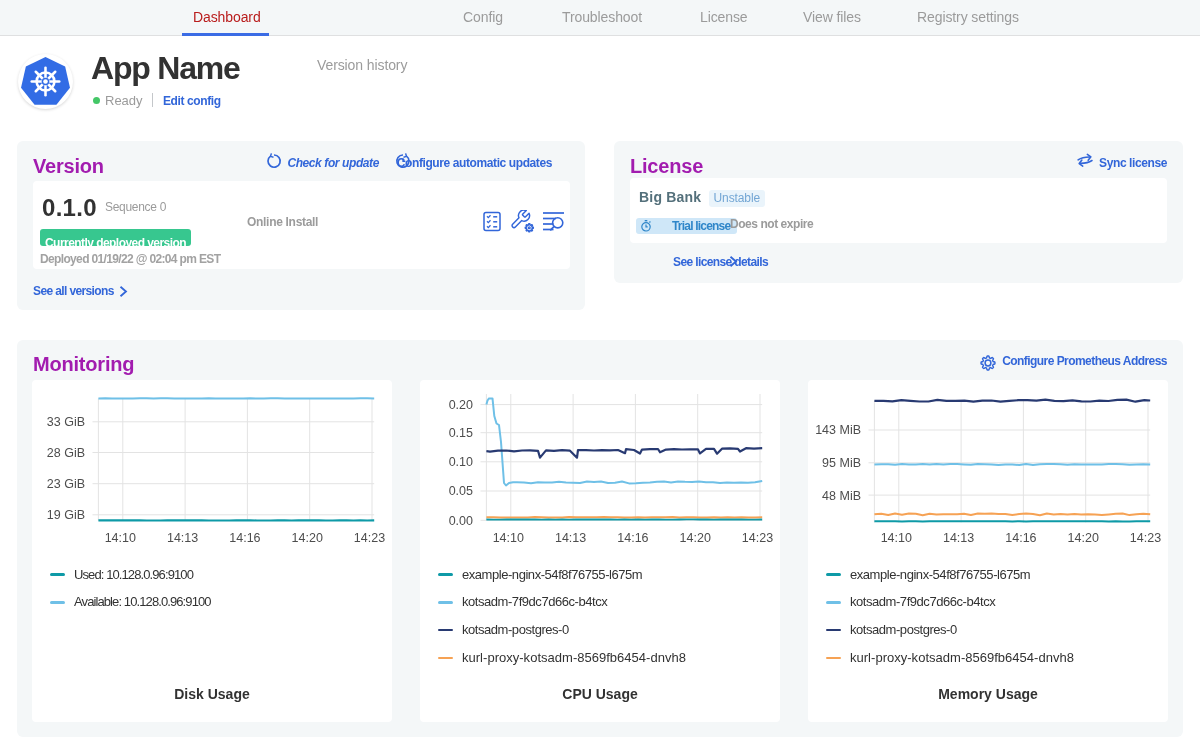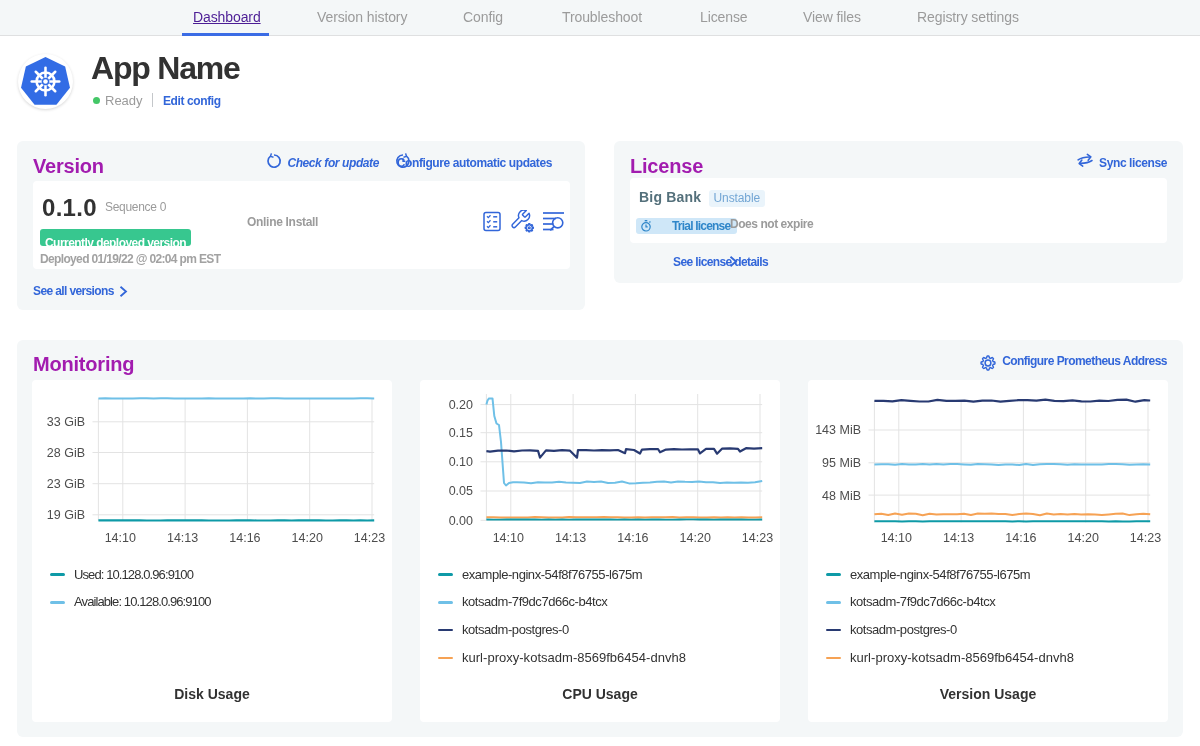--- a/index.html
+++ b/index.html
@@ -2,37 +2,37 @@
 <html><head>
 <meta charset="utf-8">
 <style>
 * { margin:0; padding:0; box-sizing:border-box; }
 html,body { width:1200px; height:746px; background:#fff; font-family:"Liberation Sans",sans-serif; position:relative; overflow:hidden; }
 .abs { position:absolute; }
 a { text-decoration:none; }
 .link { color:#3266d9; font-weight:bold; font-size:12px; letter-spacing:-0.4px; white-space:nowrap; }
 .nav { position:absolute; top:0; left:0; width:1200px; height:36px; background:#f4f7f8; border-bottom:1px solid #dfe0e1; }
 .tab { position:absolute; top:0; height:35px; line-height:35px; font-size:14px; color:#9b9b9b; letter-spacing:-0.1px; }
-.tab.active { color:#4c1d95;text-decoration:underline; }
+.tab.active { color:#b91c1c; }
 .tab-underline { position:absolute; top:33px; left:182px; width:87px; height:3px; background:#3b6ce5; }
 .card { position:absolute; background:#f4f7f8; border-radius:6px; }
 .inner { position:absolute; background:#fff; border-radius:4px; }
 .h15 { font-size:20px; font-weight:bold; color:#a21caf; letter-spacing:-0.2px; }
 .gray { color:#9b9b9b; }
 svg { display:block; }
 .legend-dash { position:absolute; width:15px; height:2.4px; border-radius:2px; }
 .legend-text { position:absolute; font-size:13px; color:#323232; white-space:nowrap; letter-spacing:-0.45px; }
 .chart-title { position:absolute; width:100%; text-align:center; font-size:14px; font-weight:bold; color:#323232; }
 </style>
 </head>
 <body>
 
 <div class="nav"></div>
 <div class="tab active" style="left:193px;">Dashboard</div>
-<div class="tab" style="left:317px;">Version history</div>
+<div class="tab" style="left:317px;margin-top:48px;">Version history</div>
 <div class="tab" style="left:463px;">Config</div>
 <div class="tab" style="left:562px;">Troubleshoot</div>
 <div class="tab" style="left:700px;">License</div>
 <div class="tab" style="left:803px;">View files</div>
 <div class="tab" style="left:917px;">Registry settings</div>
 <div class="tab-underline"></div>
 
 <div class="abs" style="left:18px; top:54px; width:55px; height:55px; border-radius:50%; background:#fff; box-shadow:0 1px 3px rgba(0,0,0,0.16);"></div>
 <svg class="abs" style="left:20px; top:56px;" width="51" height="51" viewBox="0 0 100 100">
   <polygon points="50,2 88.5,20.7 98,62.3 71.4,95.6 28.6,95.6 2,62.3 11.5,20.7" fill="#326ce5"></polygon>
@@ -236,13 +236,13 @@
     <text x="337.5" y="161.5" font-size="12.5" fill="#4d4d4d" text-anchor="middle" font-family="Liberation Sans,sans-serif">14:23</text>
   </svg>
 <div class="legend-dash" style="left:825.5px; top:573.3px; background:#0e9aa7;"></div>
 <div class="legend-text" style="left:850px; top:566.5px;">example-nginx-54f8f76755-l675m</div>
 <div class="legend-dash" style="left:825.5px; top:601.1999999999999px; background:#6fc0e7;"></div>
 <div class="legend-text" style="left:850px; top:594.4px;">kotsadm-7f9dc7d66c-b4tcx</div>
 <div class="legend-dash" style="left:825.5px; top:629.0999999999999px; background:#283a72;"></div>
 <div class="legend-text" style="left:850px; top:622.3px;">kotsadm-postgres-0</div>
 <div class="legend-dash" style="left:825.5px; top:657.0px; background:#f6a254;"></div>
 <div class="legend-text" style="left:850px; top:650.2px;letter-spacing:0.02px;">kurl-proxy-kotsadm-8569fb6454-dnvh8</div>
-<div class="chart-title abs" style="left:808px; top:686.3px; width:360px;">Version Usage</div>
+<div class="chart-title abs" style="left:808px; top:686.3px; width:360px;">Memory Usage</div>
 
 </body></html>

